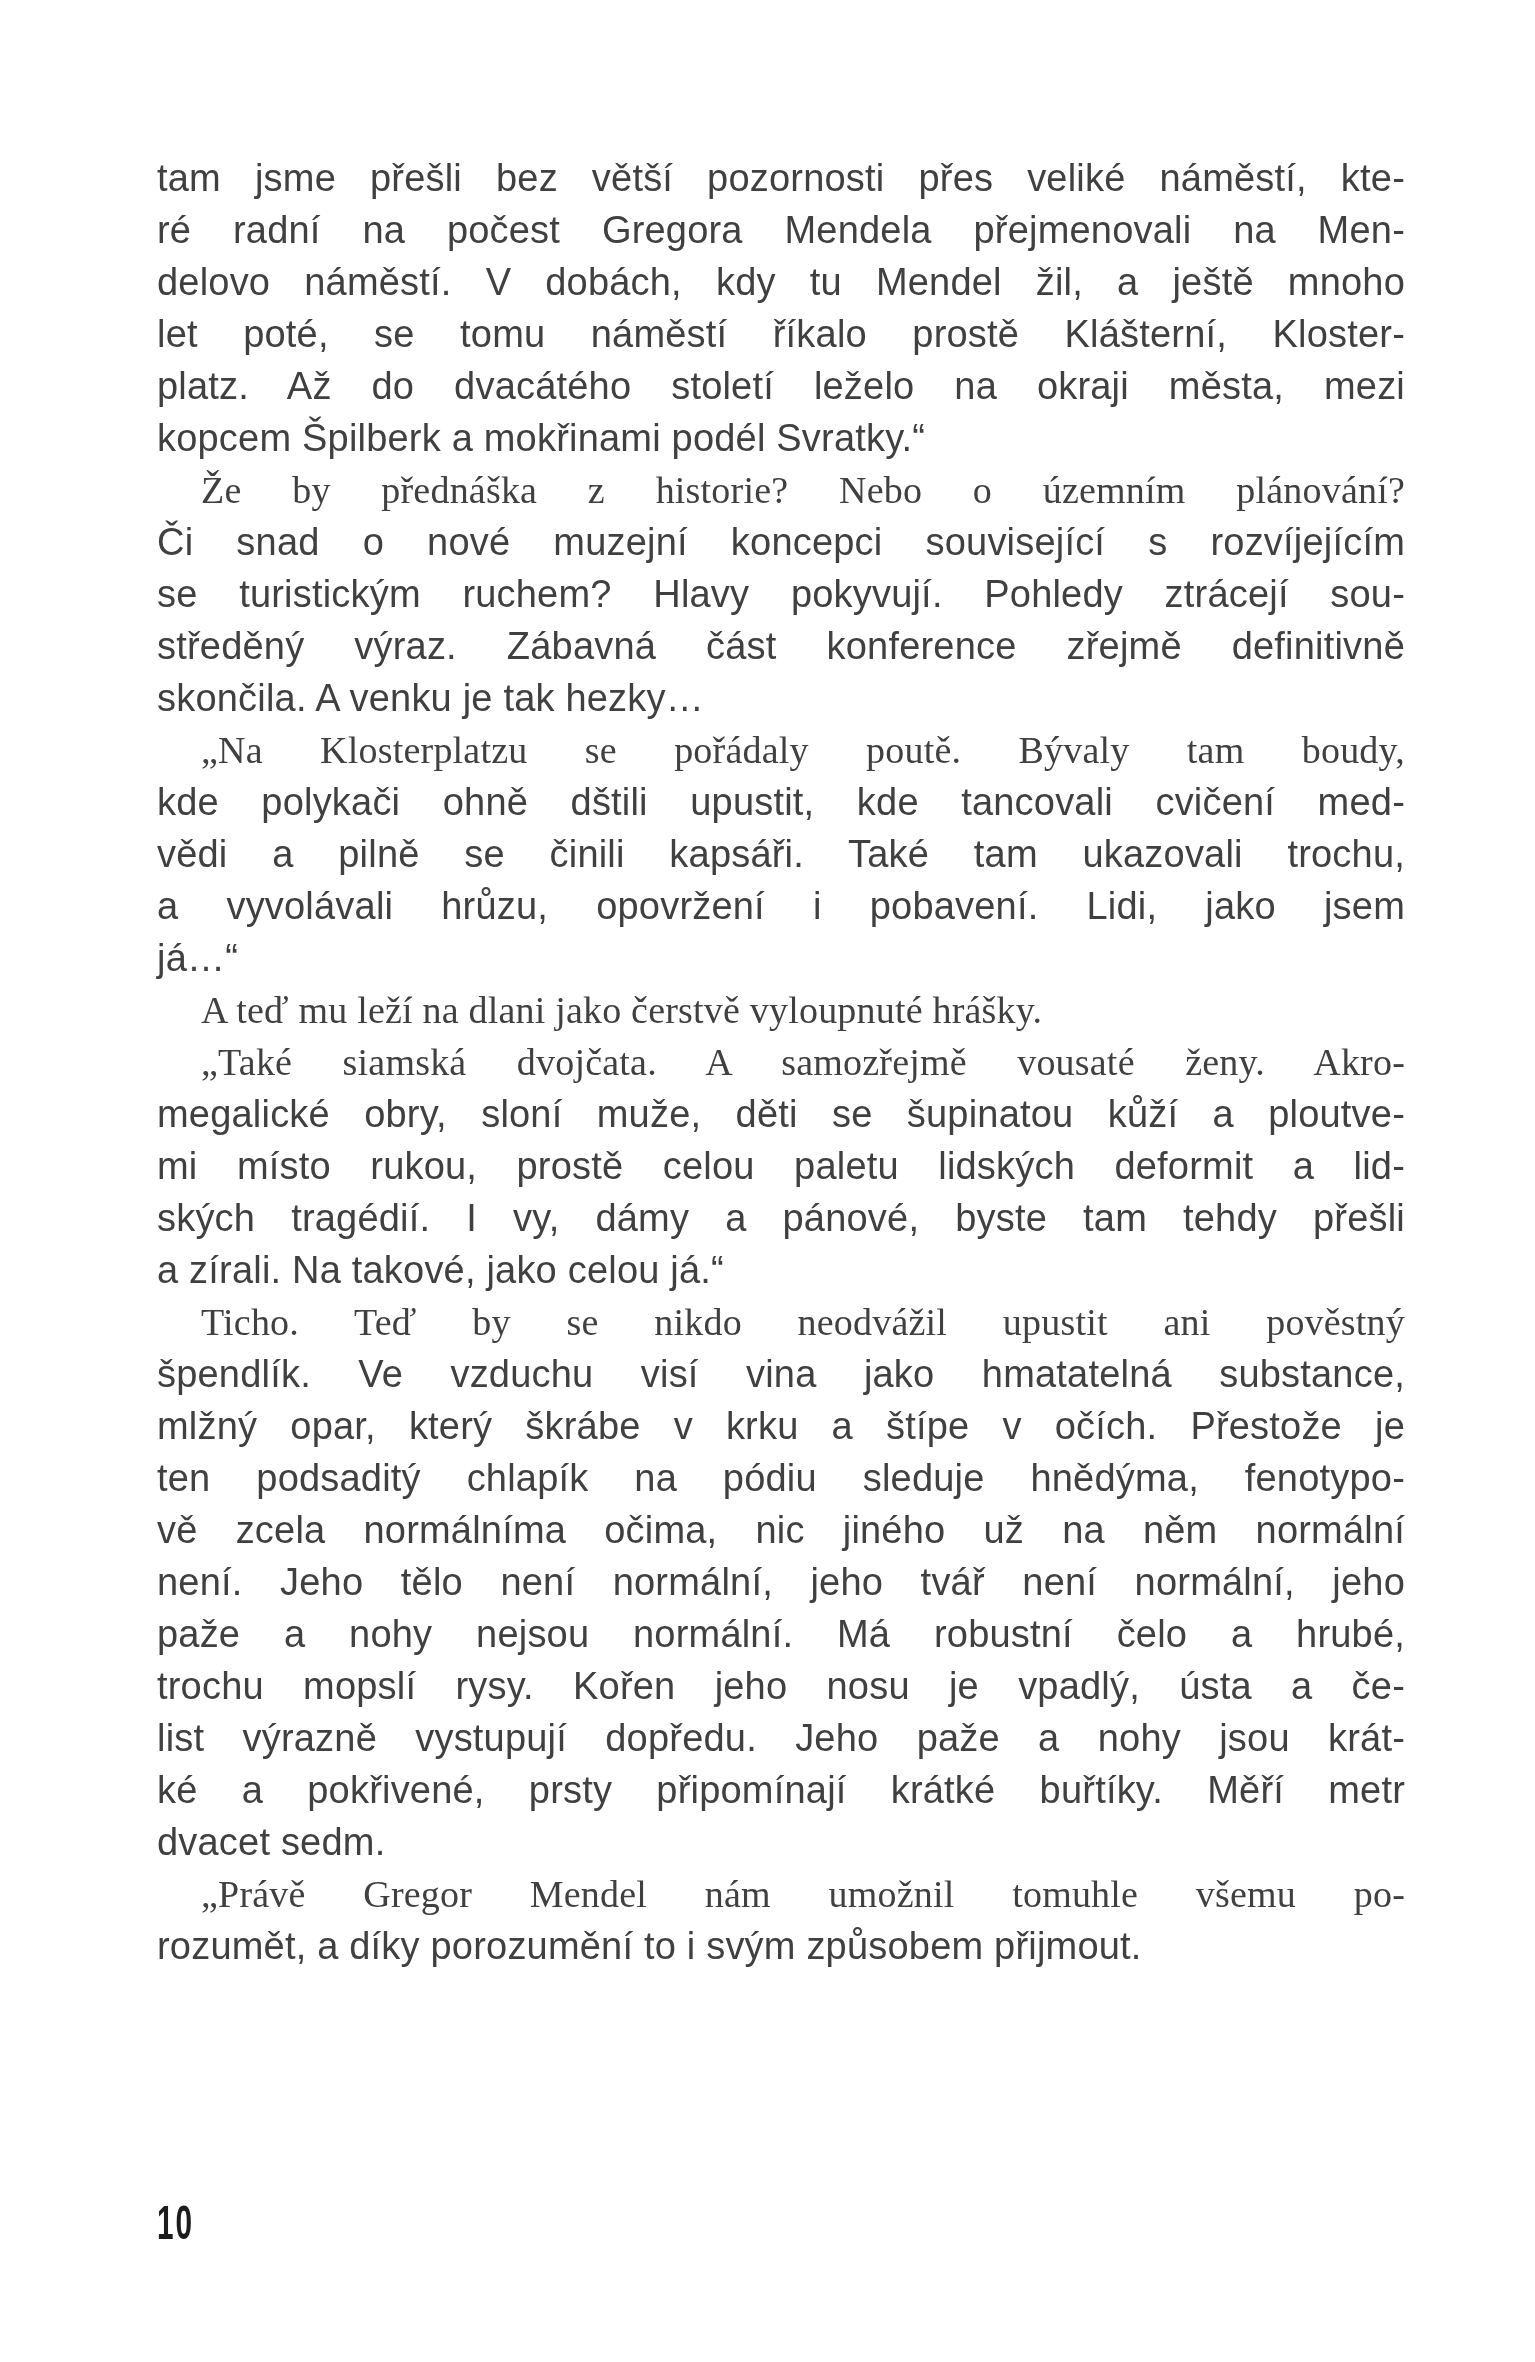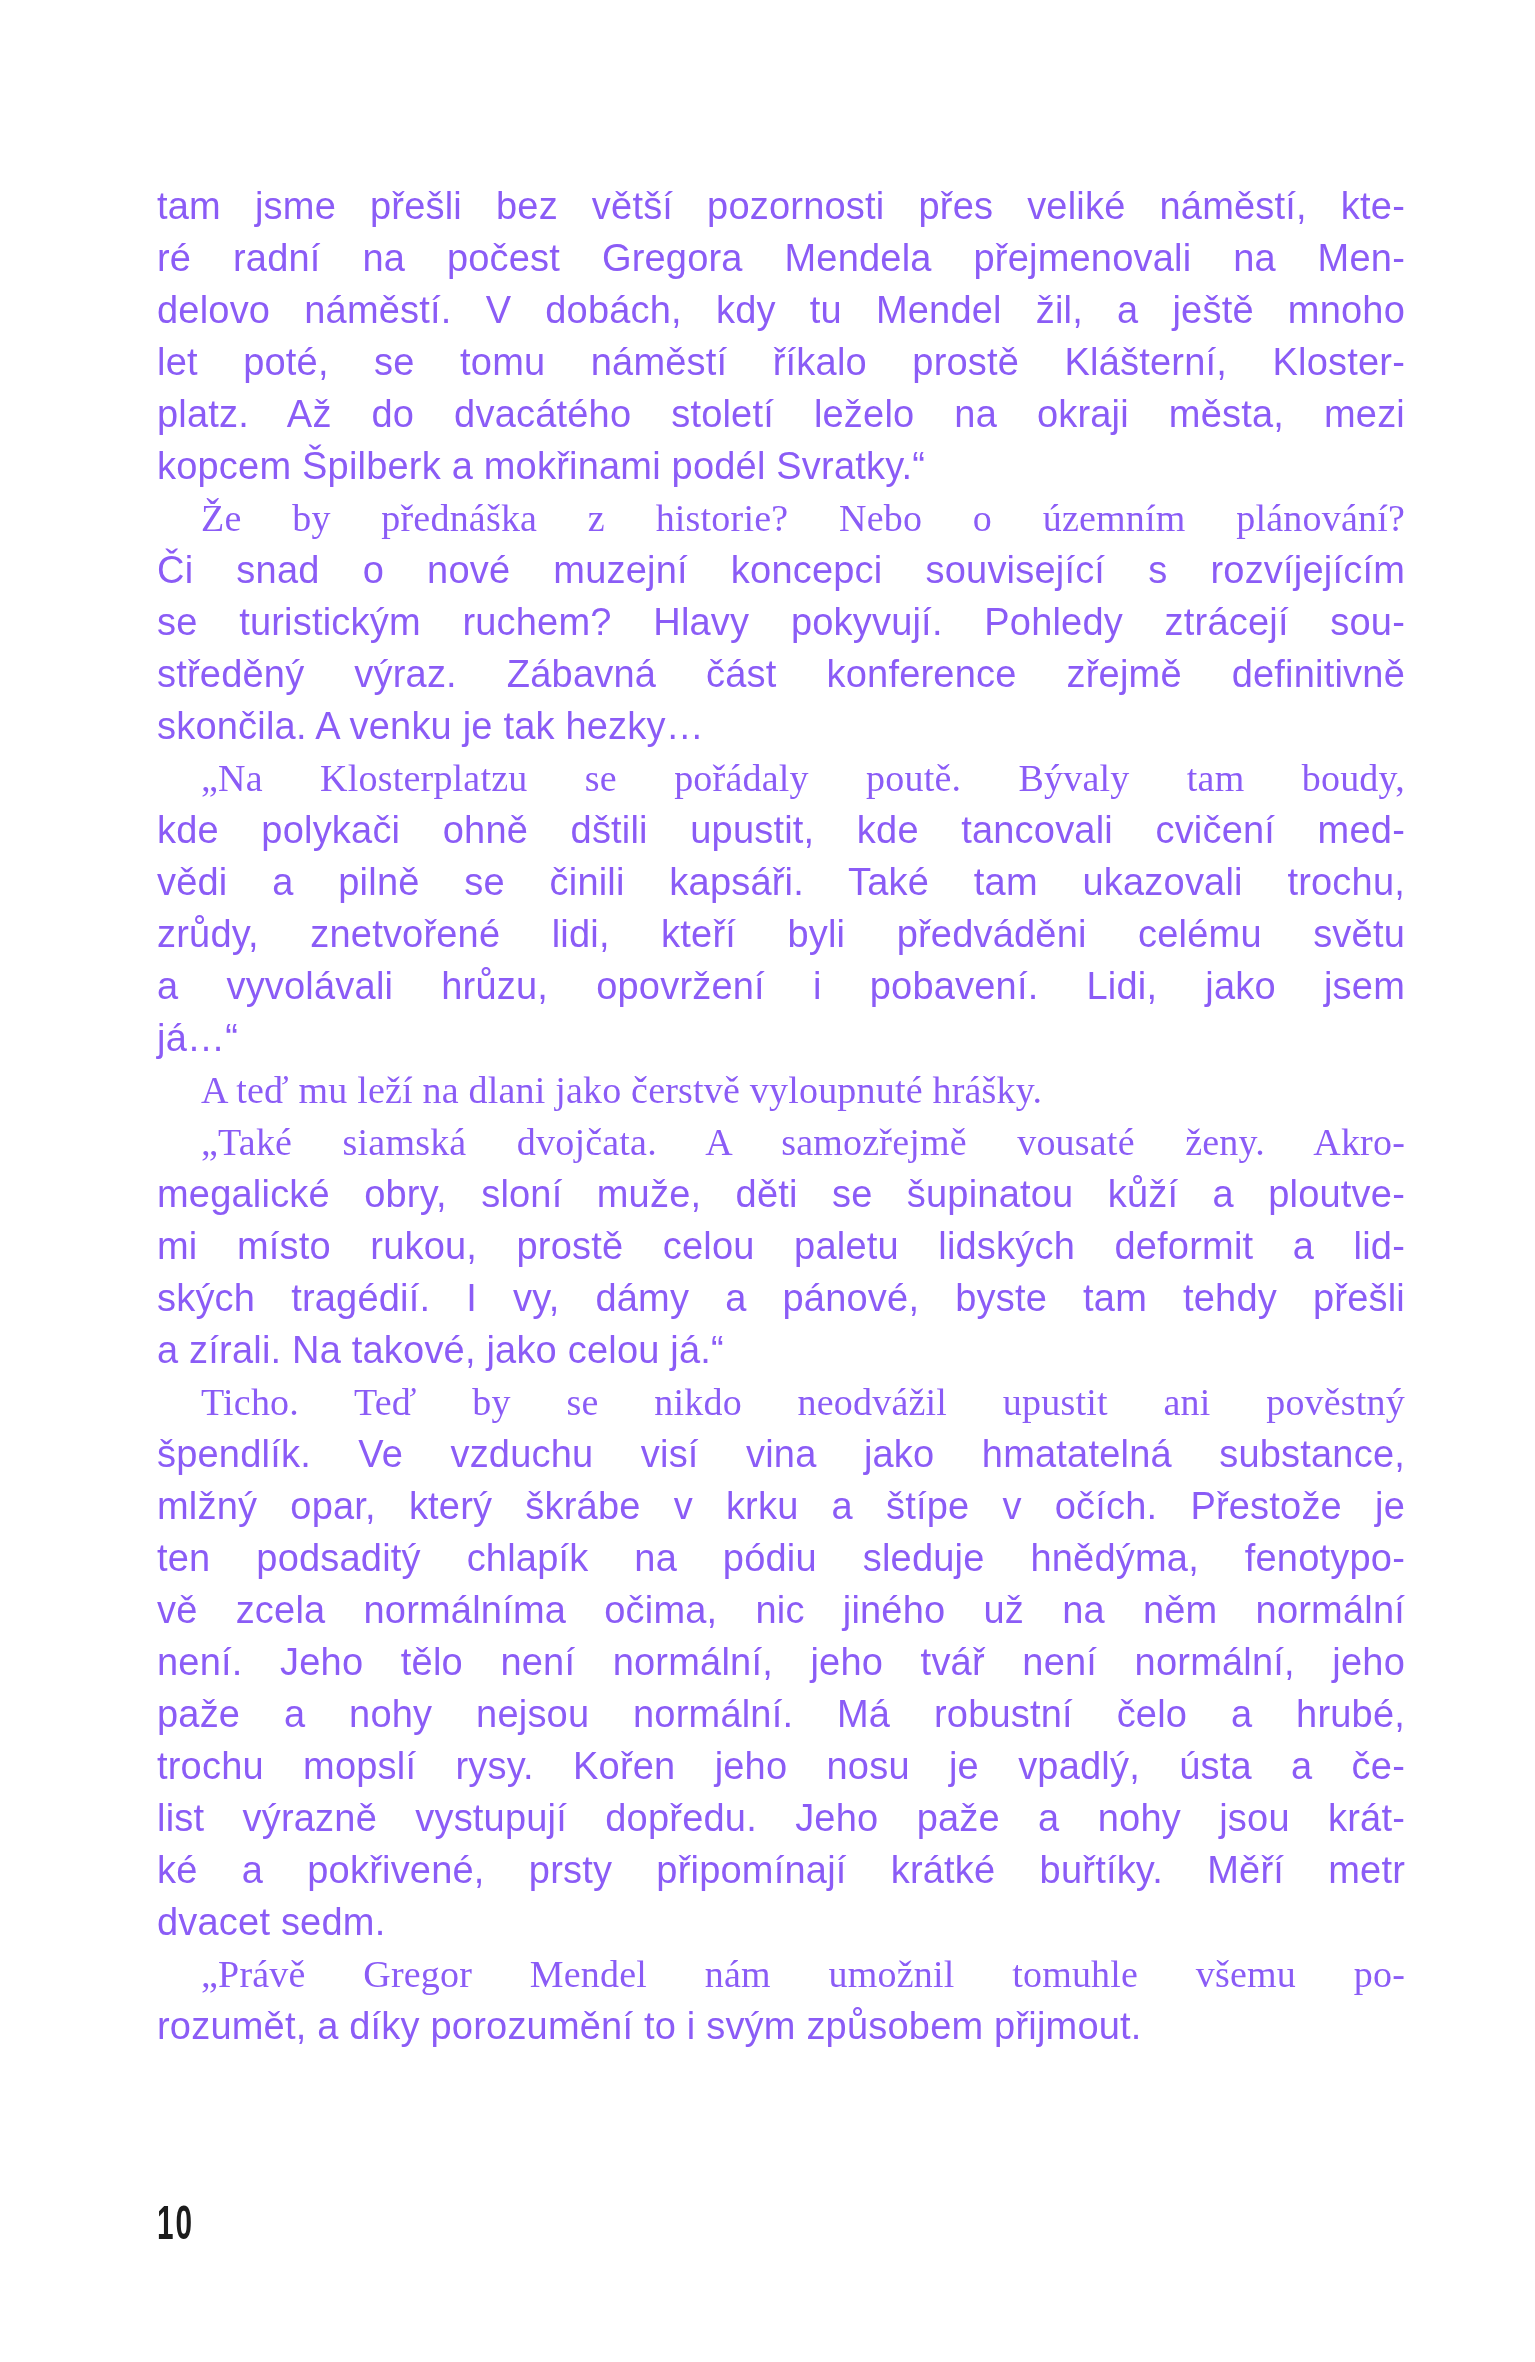--- a/index.html
+++ b/index.html
@@ -19,23 +19,22 @@
     inset: 0;
     background: #ffffff;
   }
   .text-block {
     position: absolute;
     left: 157px;
     top: 152px;
     width: 1248px;
     font-size: 38px;
     line-height: 52px;
-    color: #8b5cf6;
+    color: #404040;
     letter-spacing: 0.2px;
-    margin-top: 28px;
   }
   .paragraph {
     margin: 0;
     padding: 0;
   }
   .line {
     text-align: justify;
     text-align-last: justify;
     white-space: normal;
   }
@@ -75,21 +74,20 @@
         <div class="line indent">Že by přednáška z historie? Nebo o územním plánování?</div>
         <div class="line">Či snad o nové muzejní koncepci související s rozvíjejícím</div>
         <div class="line">se turistickým ruchem? Hlavy pokyvují. Pohledy ztrácejí sou-</div>
         <div class="line">středěný výraz. Zábavná část konference zřejmě definitivně</div>
         <div class="line last">skončila. A venku je tak hezky…</div>
       </div>
       <div class="paragraph">
         <div class="line indent">„Na Klosterplatzu se pořádaly poutě. Bývaly tam boudy,</div>
         <div class="line">kde polykači ohně dštili upustit, kde tancovali cvičení med-</div>
         <div class="line">vědi a pilně se činili kapsáři. Také tam ukazovali trochu,</div>
-        <div class="line">zrůdy, znetvořené lidi, kteří byli předváděni celému světu</div>
         <div class="line">a vyvolávali hrůzu, opovržení i pobavení. Lidi, jako jsem</div>
         <div class="line last">já…“</div>
       </div>
       <div class="paragraph">
         <div class="line indent last">A teď mu leží na dlani jako čerstvě vyloupnuté hrášky.</div>
       </div>
       <div class="paragraph">
         <div class="line indent">„Také siamská dvojčata. A samozřejmě vousaté ženy. Akro-</div>
         <div class="line">megalické obry, sloní muže, děti se šupinatou kůží a ploutve-</div>
         <div class="line">mi místo rukou, prostě celou paletu lidských deformit a lid-</div>

